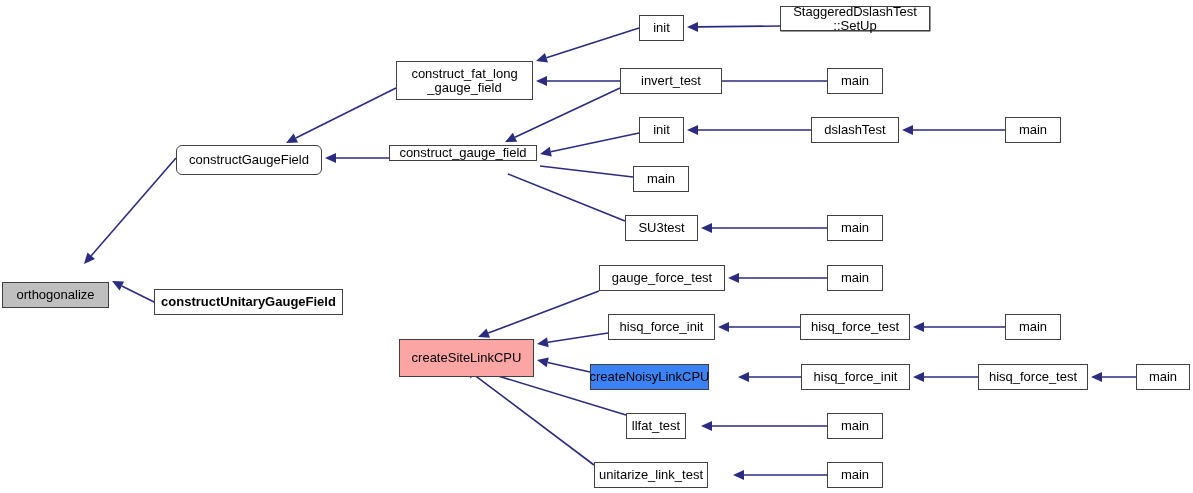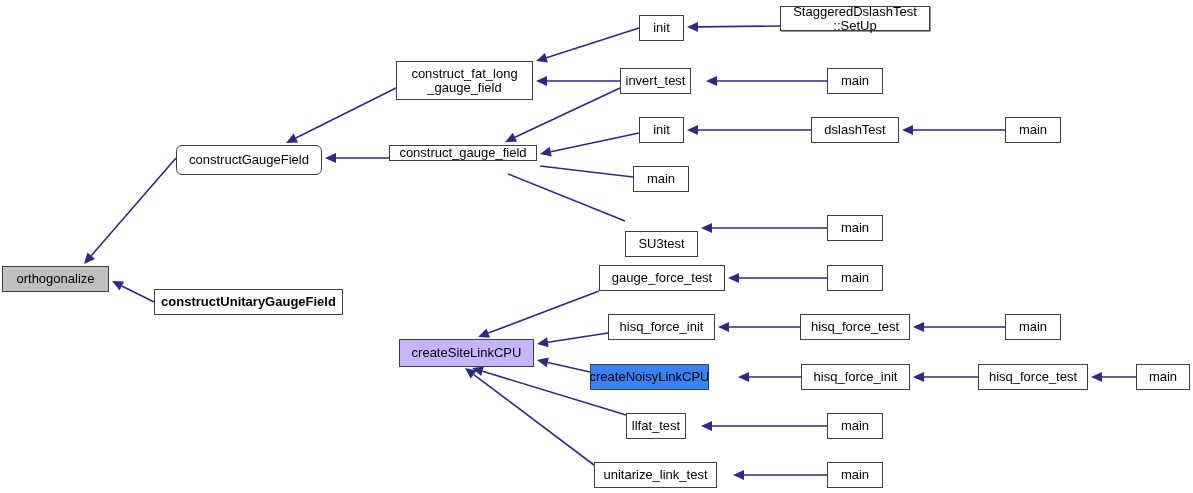--- a/index.html
+++ b/index.html
@@ -34,20 +34,21 @@
     border: 1px solid #f97316;
     color: #000000;
     font-size: 13px;
     line-height: 14px;
     white-space: pre;
     z-index: 2;
   }
   .node.highlight {
     background: #bfbfbf;
     border-color: #404040;
+    margin-top: 16px;
   }
   .node.thick {
     border-width: 1px;
     border-color: #303030;
     box-shadow: 0.5px 0.5px 0 0 #303030;
   }
 </style>
 </head>
 <body>
 
@@ -108,31 +109,31 @@
       <line x1="827" y1="475" x2="744" y2="475" stroke="#2b2b7f" stroke-width="1.6"></line>
       <polygon points="733,475 744,470 744,480" fill="#2b2b7f"></polygon>
     </svg>
   <div id="node-layer">
       <div class="node highlight" style="left: 2px; top: 266px; width: 107px; height: 26px; background: rgb(191, 191, 191); border-color: rgb(64, 64, 64);">orthogonalize</div>
       <div class="node" style="left: 176px; top: 145px; width: 146px; height: 30px; background: rgb(255, 255, 255); border-color: rgb(64, 64, 64); border-radius: 6px;">constructGaugeField</div>
       <div class="node" style="left: 154px; top: 289px; width: 189px; height: 26px; background: rgb(255, 255, 255); border-color: rgb(64, 64, 64); font-weight: bold;">constructUnitaryGaugeField</div>
       <div class="node" style="left: 396px; top: 61px; width: 137px; height: 39px; background: rgb(255, 255, 255); border-color: rgb(64, 64, 64);">construct_fat_long
 _gauge_field</div>
       <div class="node" style="left: 389px; top: 145px; width: 148px; height: 16px; background: rgb(255, 255, 255); border-color: rgb(64, 64, 64);">construct_gauge_field</div>
-      <div class="node" style="left: 399px; top: 339px; width: 135px; height: 28px; background: #c4b5fd; border-color: rgb(64, 64, 64);">createSiteLinkCPU</div>
+      <div class="node" style="left: 399px; top: 339px; width: 135px; height: 38px; background: #fca5a5; border-color: rgb(64, 64, 64);">createSiteLinkCPU</div>
       <div class="node" style="left: 639px; top: 15px; width: 45px; height: 26px; background: rgb(255, 255, 255); border-color: rgb(64, 64, 64);">init</div>
-      <div class="node" style="left: 620px; top: 68px; width: 71px; height: 26px; background: rgb(255, 255, 255); border-color: rgb(64, 64, 64);">invert_test</div>
+      <div class="node" style="left: 620px; top: 68px; width: 102px; height: 26px; background: rgb(255, 255, 255); border-color: rgb(64, 64, 64);">invert_test</div>
       <div class="node" style="left: 639px; top: 117px; width: 45px; height: 26px; background: rgb(255, 255, 255); border-color: rgb(64, 64, 64);">init</div>
       <div class="node" style="left: 633px; top: 166px; width: 56px; height: 26px; background: rgb(255, 255, 255); border-color: rgb(64, 64, 64);">main</div>
-      <div class="node" style="left: 625px; top: 215px; width: 73px; height: 26px; background: rgb(255, 255, 255); border-color: rgb(64, 64, 64); margin-top: 16px;">SU3test</div>
+      <div class="node" style="left: 625px; top: 215px; width: 73px; height: 26px; background: rgb(255, 255, 255); border-color: rgb(64, 64, 64);">SU3test</div>
       <div class="node" style="left: 599px; top: 265px; width: 126px; height: 26px; background: rgb(255, 255, 255); border-color: rgb(64, 64, 64);">gauge_force_test</div>
       <div class="node" style="left: 608px; top: 314px; width: 107px; height: 26px; background: rgb(255, 255, 255); border-color: rgb(64, 64, 64);">hisq_force_init</div>
       <div class="node" style="left: 590px; top: 364px; width: 119px; height: 26px; background: #3b82f6; border-color: rgb(64, 64, 64);">createNoisyLinkCPU</div>
       <div class="node" style="left: 626px; top: 413px; width: 60px; height: 26px; background: rgb(255, 255, 255); border-color: rgb(64, 64, 64);">llfat_test</div>
-      <div class="node" style="left: 594px; top: 462px; width: 123px; height: 26px; background: rgb(255, 255, 255); border-color: rgb(64, 64, 64);">unitarize_link_test</div>
+      <div class="node" style="left: 594px; top: 462px; width: 114px; height: 26px; background: rgb(255, 255, 255); border-color: rgb(64, 64, 64);">unitarize_link_test</div>
       <div class="node thick" style="left: 780px; top: 6px; width: 150px; height: 25px; background: rgb(255, 255, 255); border-color: rgb(64, 64, 64);">StaggeredDslashTest
 ::SetUp</div>
       <div class="node" style="left: 827px; top: 68px; width: 56px; height: 26px; background: rgb(255, 255, 255); border-color: rgb(64, 64, 64);">main</div>
       <div class="node" style="left: 811px; top: 117px; width: 88px; height: 26px; background: rgb(255, 255, 255); border-color: rgb(64, 64, 64);">dslashTest</div>
       <div class="node" style="left: 1005px; top: 117px; width: 56px; height: 26px; background: rgb(255, 255, 255); border-color: rgb(64, 64, 64);">main</div>
       <div class="node" style="left: 827px; top: 215px; width: 56px; height: 26px; background: rgb(255, 255, 255); border-color: rgb(64, 64, 64);">main</div>
       <div class="node" style="left: 827px; top: 265px; width: 56px; height: 26px; background: rgb(255, 255, 255); border-color: rgb(64, 64, 64);">main</div>
       <div class="node" style="left: 800px; top: 314px; width: 110px; height: 26px; background: rgb(255, 255, 255); border-color: rgb(64, 64, 64);">hisq_force_test</div>
       <div class="node" style="left: 1005px; top: 314px; width: 56px; height: 26px; background: rgb(255, 255, 255); border-color: rgb(64, 64, 64);">main</div>
       <div class="node" style="left: 801px; top: 364px; width: 109px; height: 26px; background: rgb(255, 255, 255); border-color: rgb(64, 64, 64);">hisq_force_init</div>

